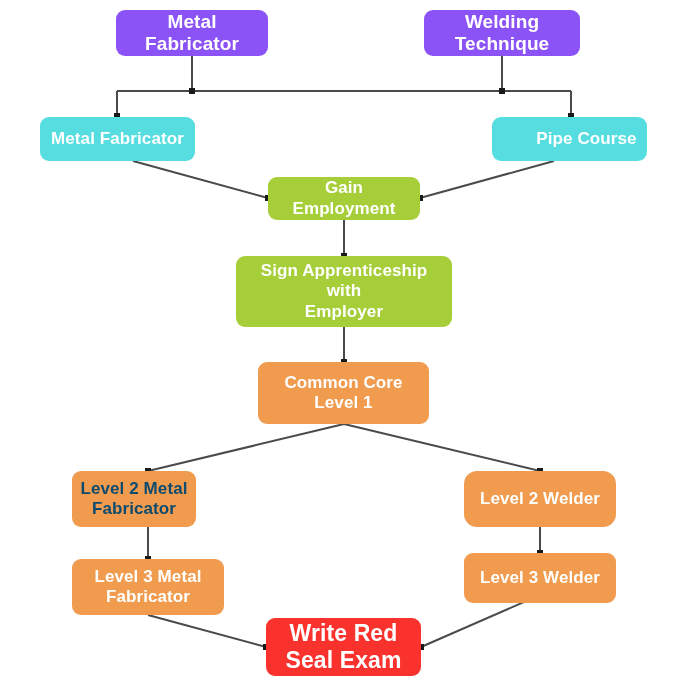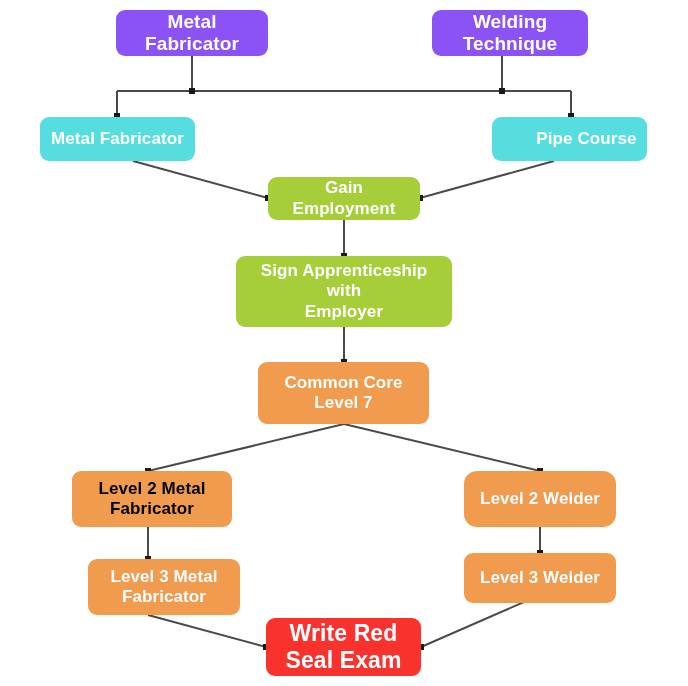--- a/index.html
+++ b/index.html
@@ -84,30 +84,30 @@
       <rect x="145" y="468" width="6" height="6"></rect>
       <rect x="537" y="468" width="6" height="6"></rect>
       <rect x="145" y="556" width="6" height="6"></rect>
       <rect x="537" y="550" width="6" height="6"></rect>
       <rect x="263" y="644" width="6" height="6"></rect>
       <rect x="418" y="644" width="6" height="6"></rect>
     </g>
   </svg>
 
   <div class="node" style="left: 116px; top: 10px; width: 152px; height: 46px; background: rgb(139, 82, 245); font-size: 19px; color: rgb(255, 255, 255);"><span>Metal Fabricator</span></div>
-  <div class="node" style="left: 424px; top: 10px; width: 156px; height: 46px; background: rgb(139, 82, 245); font-size: 19px; color: rgb(255, 255, 255); margin-left: 8px;"><span>Welding Technique</span></div>
+  <div class="node" style="left: 424px; top: 10px; width: 156px; height: 46px; background: rgb(139, 82, 245); font-size: 19px; color: rgb(255, 255, 255);"><span>Welding Technique</span></div>
   <div class="node" style="left: 40px; top: 117px; width: 155px; height: 44px; background: rgb(85, 221, 224); font-size: 17px; color: rgb(255, 255, 255);"><span>Metal Fabricator</span></div>
   <div class="node" style="left: 492px; top: 117px; width: 155px; height: 44px; background: rgb(85, 221, 224); font-size: 17px; color: rgb(255, 255, 255); padding-left: 40px;"><span>Pipe Course</span></div>
   <div class="node" style="left: 268px; top: 177px; width: 152px; height: 43px; background: rgb(166, 206, 57); font-size: 17px; color: rgb(255, 255, 255);"><span>Gain Employment</span></div>
   <div class="node" style="left: 236px; top: 256px; width: 216px; height: 71px; background: rgb(166, 206, 57); font-size: 17px; color: rgb(255, 255, 255);"><span>Sign Apprenticeship with
 Employer</span></div>
   <div class="node" style="left: 258px; top: 362px; width: 171px; height: 62px; background: rgb(240, 155, 78); font-size: 17px; color: rgb(255, 255, 255);"><span>Common Core
-Level 7</span></div>
-  <div class="node" style="left: 72px; top: 471px; width: 160px; height: 56px; background: rgb(240, 155, 78); font-size: 17px; color: #000000;"><span>Level 2 Metal
+Level 1</span></div>
+  <div class="node" style="left: 72px; top: 471px; width: 124px; height: 56px; background: rgb(240, 155, 78); font-size: 17px; color: #0c4a6e;"><span>Level 2 Metal
 Fabricator</span></div>
   <div class="node" style="left: 464px; top: 471px; width: 152px; height: 56px; background: rgb(240, 155, 78); font-size: 17px; color: rgb(255, 255, 255); border-radius: 13px;"><span>Level 2 Welder</span></div>
-  <div class="node" style="left: 88px; top: 559px; width: 152px; height: 56px; background: rgb(240, 155, 78); font-size: 17px; color: rgb(255, 255, 255);"><span>Level 3 Metal
+  <div class="node" style="left: 72px; top: 559px; width: 152px; height: 56px; background: rgb(240, 155, 78); font-size: 17px; color: rgb(255, 255, 255);"><span>Level 3 Metal
 Fabricator</span></div>
   <div class="node" style="left: 464px; top: 553px; width: 152px; height: 50px; background: rgb(240, 155, 78); font-size: 17px; color: rgb(255, 255, 255);"><span>Level 3 Welder</span></div>
   <div class="node" style="left: 266px; top: 618px; width: 155px; height: 58px; background: rgb(250, 50, 46); font-size: 23px; color: rgb(255, 255, 255);"><span>Write Red
 Seal Exam</span></div>
 
 </div>
 
 </body></html>

